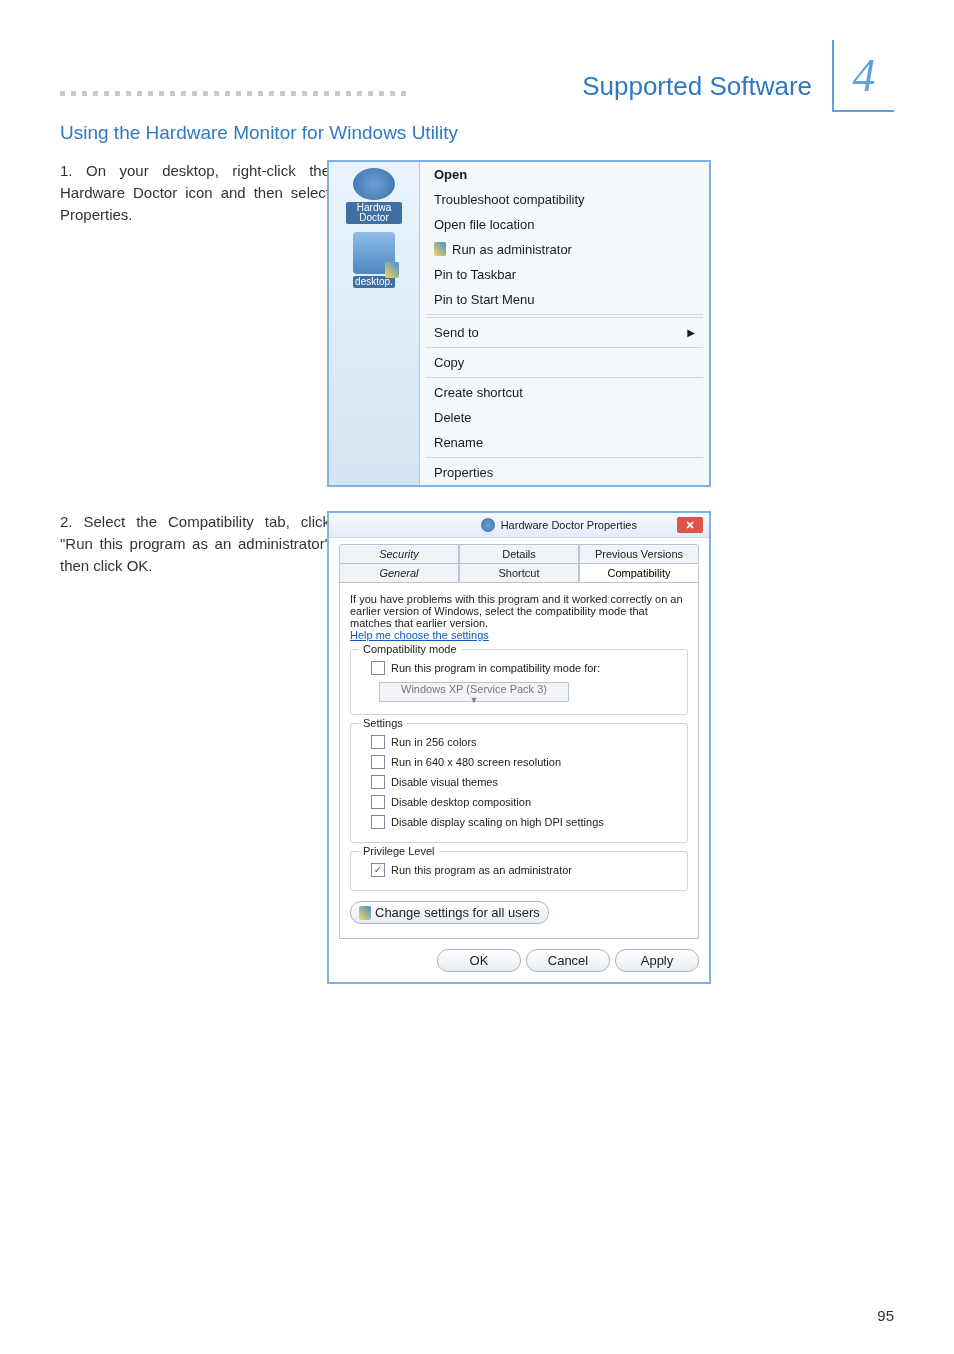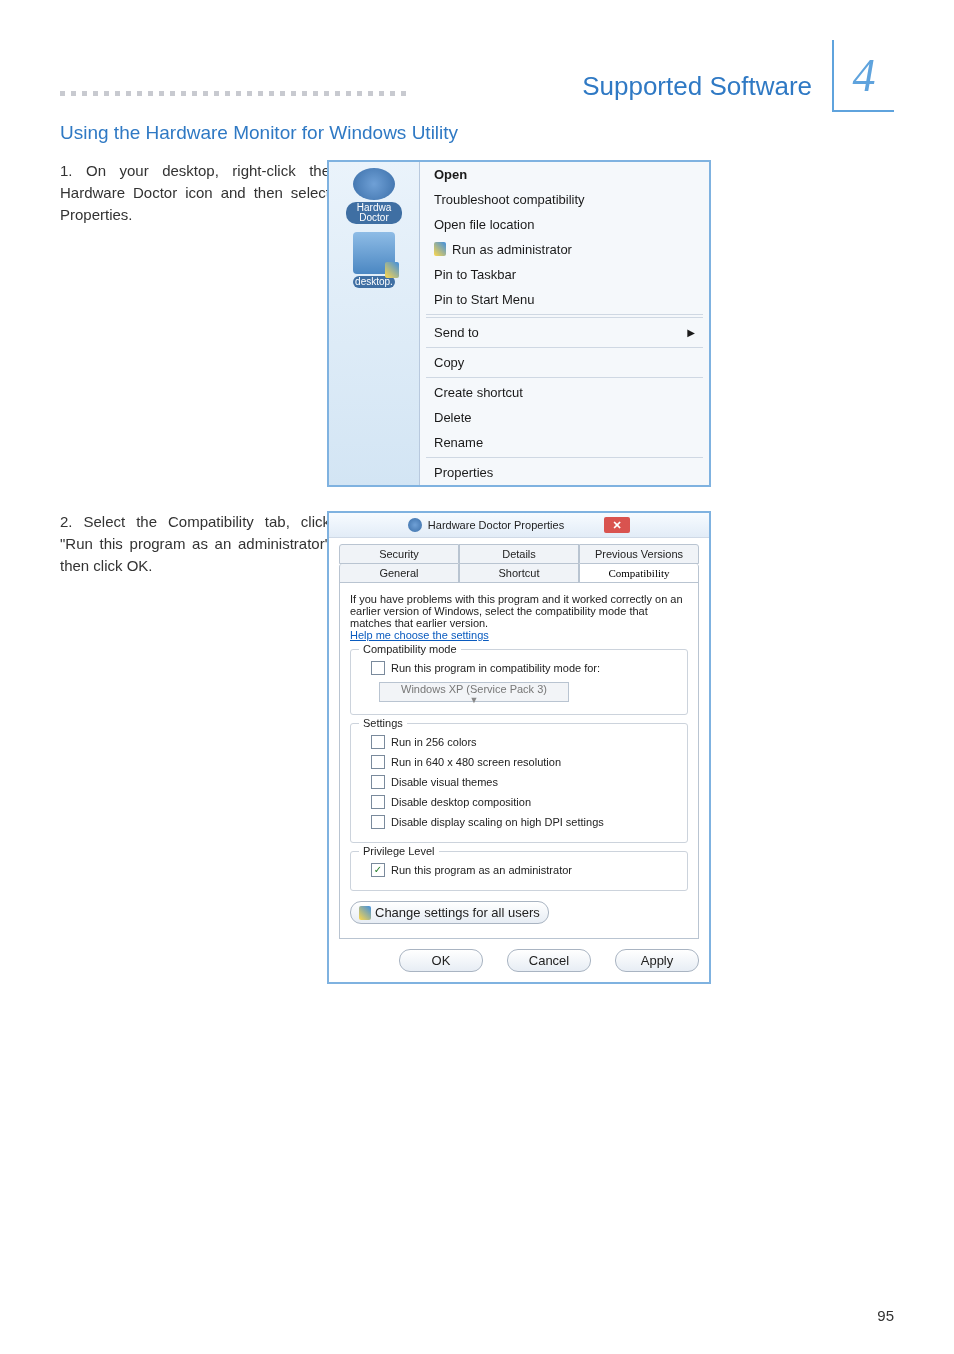--- a/index.html
+++ b/index.html
@@ -96,21 +96,21 @@
     display: flex; align-items: center; justify-content: center;
     flex-direction: column;
   }
   .fanicon {
     width: 42px; height: 42px; border-radius: 50%;
     background: radial-gradient(circle,#6fa0d6 0%, #3a6ea8 100%);
     position: relative;
   }
   .deskicon-label {
     font-size: 10px; color: #fff; background: #3f6fa3;
-    padding: 1px 2px; border-radius: 10px; margin-top: 2px; text-align: center;
+    padding: 1px 2px; border-radius: 2px; margin-top: 2px; text-align: center;
     line-height: 1;
   }
   .chipicon {
     width: 42px; height: 42px;
     background: linear-gradient(#8ebce6,#4b87c2);
     border-radius: 4px;
     position: relative;
   }
   .shield {
     position: absolute; right:-4px; bottom:-4px;
@@ -139,41 +139,41 @@
     width: 380px;
     border: 2px solid #7fb2e0;
     background: #fff;
     font-size: 11px;
     color: #222;
     margin-left: -3px;
   }
   .titlebar {
     background: linear-gradient(#f7fbff,#e2ecf7);
     padding: 4px 6px;
-    display: flex; align-items: center; justify-content: center;
+    display: flex; align-items: center; justify-content: flex-end;
     border-bottom: 1px solid #cfd9e6;
     gap: 40px;
   }
   .titlebar .t { display:flex; align-items:center; gap:6px; }
   .ticon { width:14px; height:14px; background: radial-gradient(circle,#6fa0d6,#3a6ea8); border-radius:50%; }
   .closebtn {
     width: 26px; height: 16px; background: #d9534f; color:#fff;
     display:flex; align-items:center; justify-content:center;
     font-size: 11px; font-weight:bold; border-radius:2px;
   }
   .dlg-body { padding: 6px 10px 10px 10px; }
   .tabs-row1, .tabs-row2 { display:flex; }
   .tab {
     flex:1; text-align:center; padding:3px 0;
     border:1px solid #b9c4d1; background:#f0f3f7; font-size:11px;
   }
-  .tab.first { border-top-left-radius:3px; }
+  .tab.first { border-top-left-radius:3px;font-style:italic; }
   .tab.last { border-top-right-radius:3px; }
   .tabs-row2 .tab { border-top:none; }
-  .tab.active { background:#fff; color:#000;font-family:Liberation Serif, serif; }
+  .tab.active { background:#fff; color:#000; }
   .tabbody {
     border:1px solid #b9c4d1; border-top:none;
     padding: 10px 10px 14px 10px;
     background:#fff;
   }
   .hint-link { color:#0a5bbf; text-decoration:underline; }
   .group {
     border:1px solid #ccd3dc; border-radius:3px;
     padding: 8px 10px 10px 10px;
     margin-top: 8px;
@@ -202,21 +202,21 @@
   .btn {
     display:inline-flex; align-items:center; gap:4px;
     border:1px solid #a9b4c2; background:linear-gradient(#fff,#e7edf4);
     padding:3px 8px; border-radius:11px; font-size:13px;
   }
   .shield-small {
     width:12px; height:14px;
     background:linear-gradient(45deg,#ffd84a,#3e8ee0);
     border-radius:2px;
   }
-  .dlg-buttons { display:flex; justify-content:flex-end; gap:24px; margin-top:10px; }
+  .dlg-buttons { display:flex; justify-content:flex-end; gap:5px; margin-top:10px; }
   .dlg-buttons .btn { width:66px; justify-content:center; }
 
   .page-number {
     position:absolute; bottom:30px; right:60px;
     font-size:15px; color:#333;
   }
 </style>
 </head>
 <body>
 

